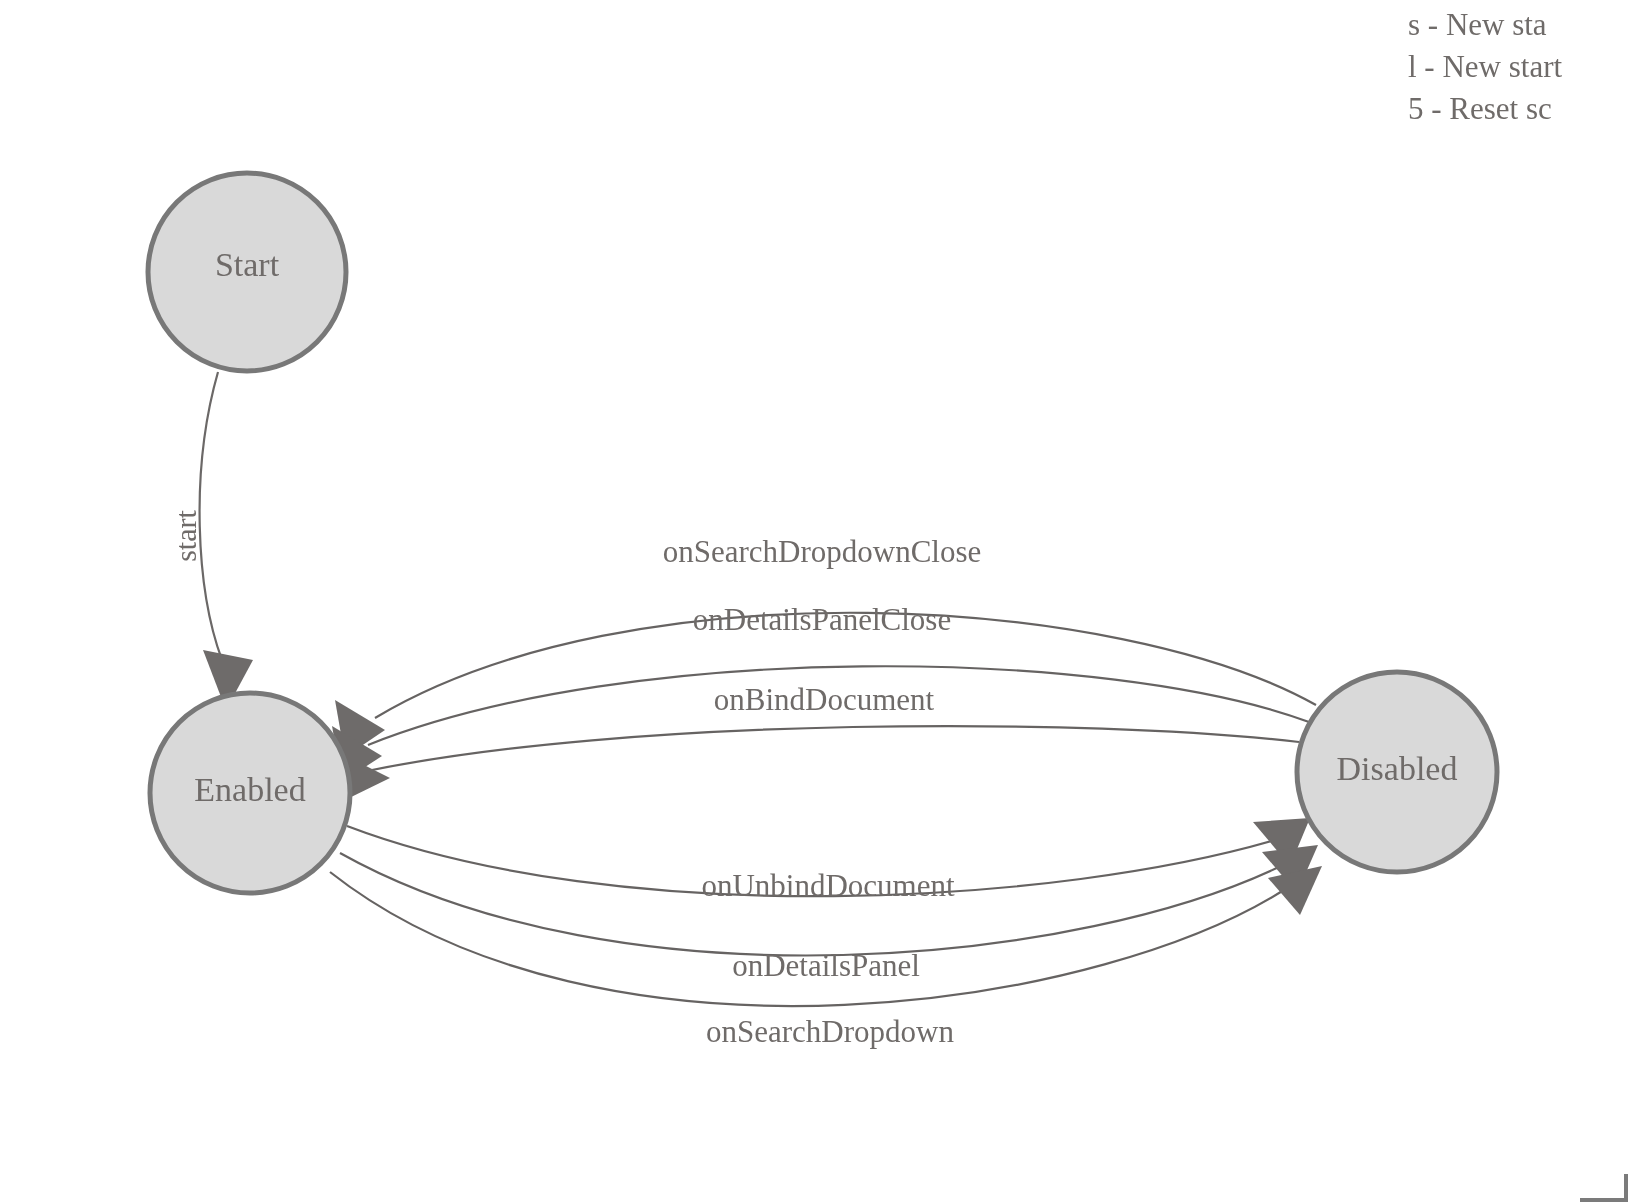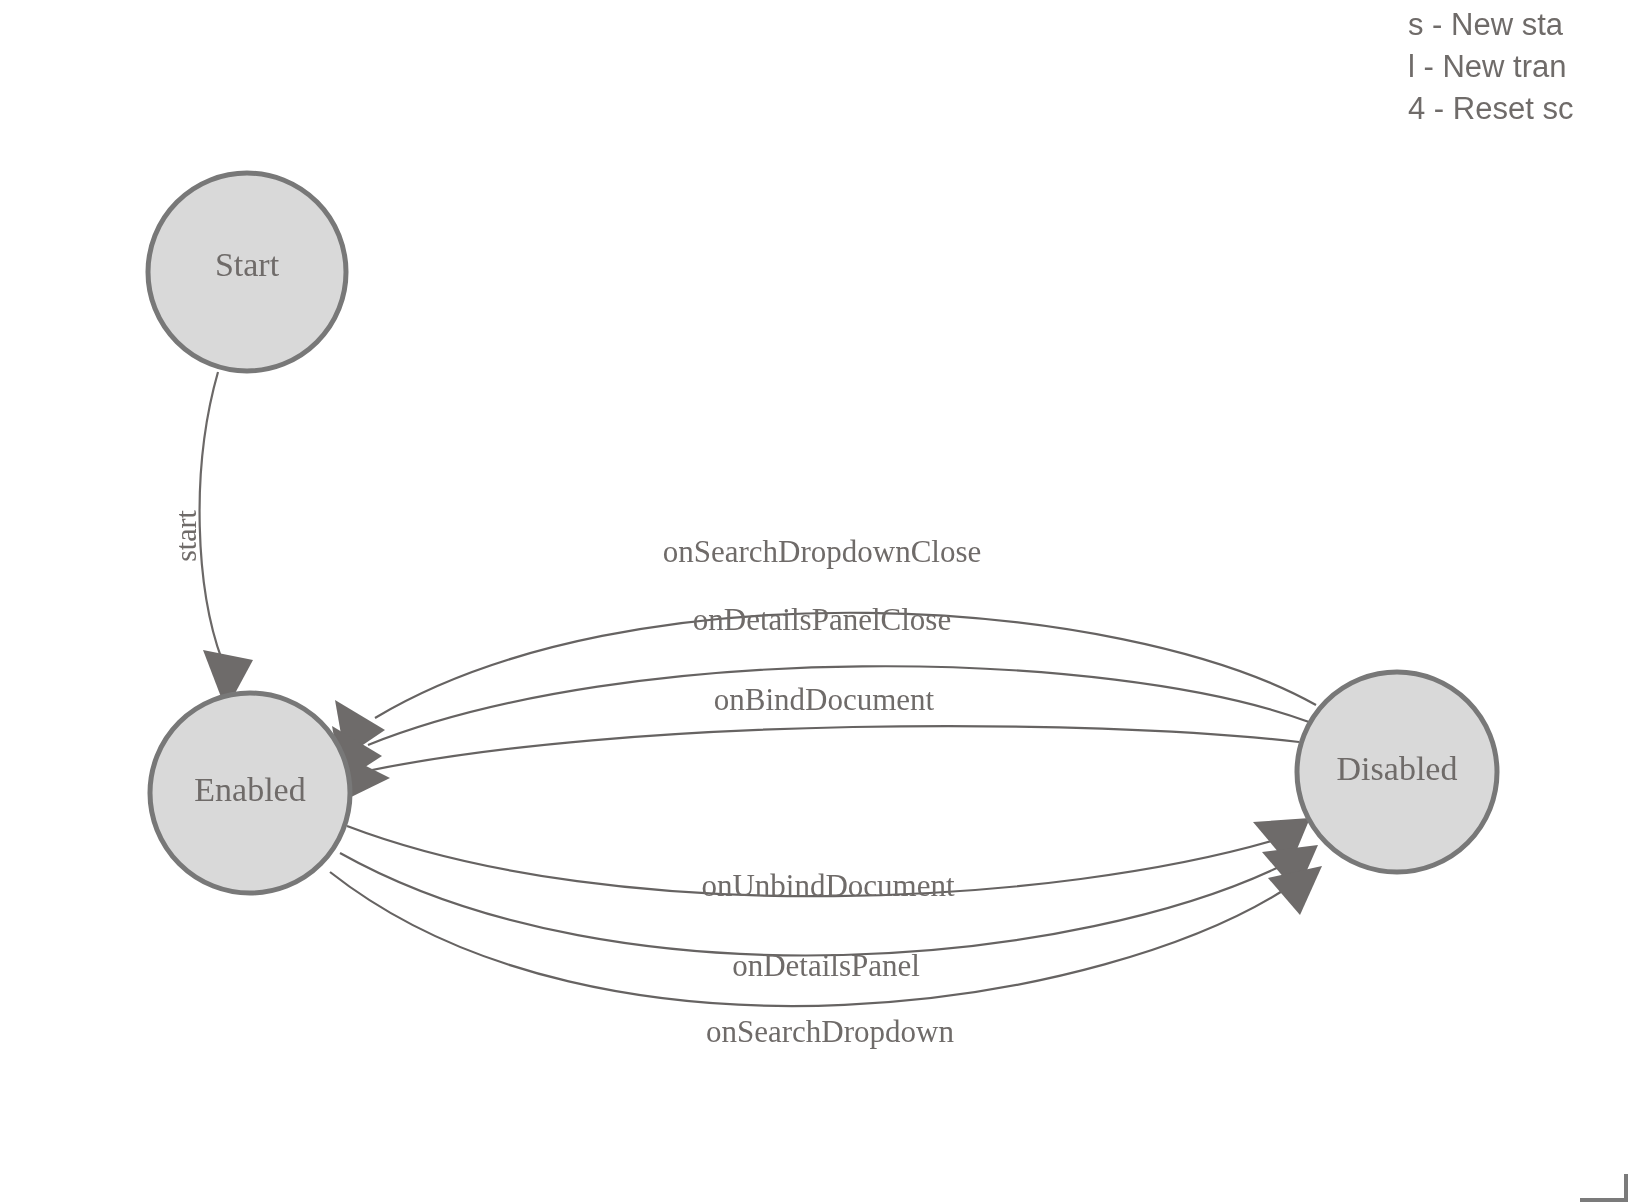--- a/index.html
+++ b/index.html
@@ -68,21 +68,21 @@
     right: 0;
     top: 0;
     width: 230px;
     padding-top: 4px;
     overflow: hidden;
     white-space: nowrap;
     pointer-events: auto;
   }
   .help-line {
     color: #6f6b69;
-    font-family: Liberation Sans, sans-serif;
+    font-family: Liberation Serif, serif;
     font-size: 31px;
     line-height: 42px;
     white-space: nowrap;
     text-indent: 6px;
   }
 
   #corner-handle {
     position: absolute;
     right: 0px;
     bottom: 0px;
@@ -160,20 +160,20 @@
   <text class="edge-label" x="824" y="710">onBindDocument</text>
 
   <text class="edge-label" x="828" y="896">onUnbindDocument</text>
   <text class="edge-label" x="826" y="976">onDetailsPanel</text>
   <text class="edge-label" x="830" y="1042">onSearchDropdown</text>
 
 </svg>
 
 <div id="help-panel">
   <div class="help-line">s - New sta</div>
-  <div class="help-line">l - New tran</div>
-  <div class="help-line">4 - Reset sc</div>
+  <div class="help-line">l - New start</div>
+  <div class="help-line">5 - Reset sc</div>
 </div>
 
 <div id="corner-handle">
   <div class="v-bar"></div>
   <div class="h-bar"></div>
 </div>
 
 </body></html>

